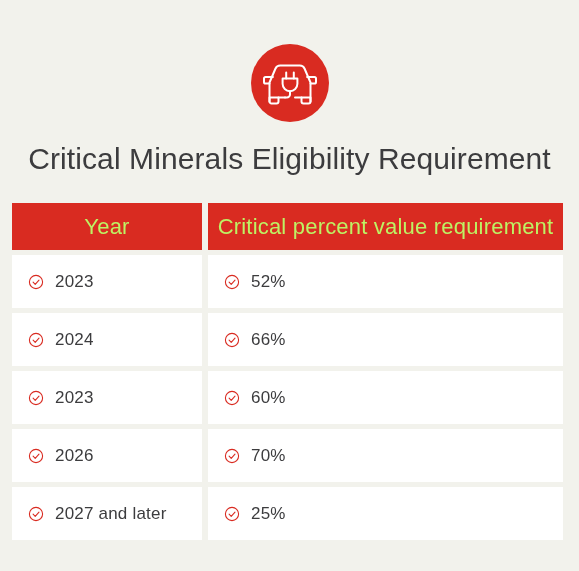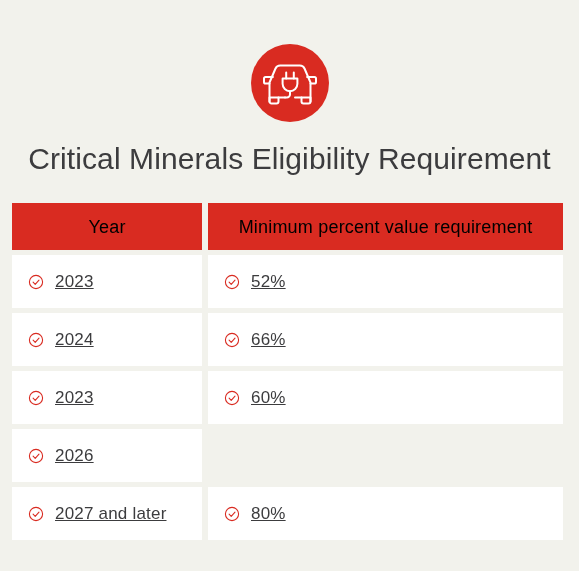--- a/index.html
+++ b/index.html
@@ -75,43 +75,42 @@
 
   
   .head .cell {
     background: #d92b21;
     height: 47px;
     display: flex;
     align-items: center;
     justify-content: center;
   }
   .head .cell span {
-    color: #000000;
-    font-size: 18px;
+    color: #bef264;
+    font-size: 22px;
     font-weight: 400;
     letter-spacing: 0.2px;
     line-height: 1;
   }
 
   
   .body-row { margin-bottom: 5px; }
   .body-row .cell {
     background: #ffffff;
     height: 53px;
     display: flex;
     align-items: center;
     padding-left: 16px;
   }
   .body-row .cell .label {
     font-size: 17px;
     color: #3c3c3e;
     letter-spacing: 0.2px;
     line-height: 1;
     margin-left: 11px;
-    text-decoration: underline;
   }
 
   .check-icon {
     flex: 0 0 auto;
     width: 16px;
     height: 16px;
     display: block;
   }
 </style>
 </head>
@@ -150,21 +149,21 @@
 
   <h1 class="title">Critical Minerals Eligibility Requirement</h1>
 
   <div class="table">
 
     <div class="trow head">
       <div class="cell col-year">
         <span>Year</span>
       </div>
       <div class="cell col-value">
-        <span>Minimum percent value requirement</span>
+        <span>Critical percent value requirement</span>
       </div>
     </div>
 
     <div class="trow body-row">
       <div class="cell col-year">
         <svg class="check-icon" viewBox="0 0 16 16" aria-hidden="true">
           <circle cx="8" cy="8" r="6.6" fill="none" stroke="#d92b21" stroke-width="1.1"></circle>
           <path d="M5.1 8.2l2.1 2.1 3.8-4.1" fill="none" stroke="#d92b21" stroke-width="1.1" stroke-linecap="round" stroke-linejoin="round"></path>
         </svg>
         <span class="label">2023</span>
@@ -213,33 +212,40 @@
     </div>
 
     <div class="trow body-row">
       <div class="cell col-year">
         <svg class="check-icon" viewBox="0 0 16 16" aria-hidden="true">
           <circle cx="8" cy="8" r="6.6" fill="none" stroke="#d92b21" stroke-width="1.1"></circle>
           <path d="M5.1 8.2l2.1 2.1 3.8-4.1" fill="none" stroke="#d92b21" stroke-width="1.1" stroke-linecap="round" stroke-linejoin="round"></path>
         </svg>
         <span class="label">2026</span>
       </div>
+      <div class="cell col-value">
+        <svg class="check-icon" viewBox="0 0 16 16" aria-hidden="true">
+          <circle cx="8" cy="8" r="6.6" fill="none" stroke="#d92b21" stroke-width="1.1"></circle>
+          <path d="M5.1 8.2l2.1 2.1 3.8-4.1" fill="none" stroke="#d92b21" stroke-width="1.1" stroke-linecap="round" stroke-linejoin="round"></path>
+        </svg>
+        <span class="label">70%</span>
+      </div>
     </div>
 
     <div class="trow body-row">
       <div class="cell col-year">
         <svg class="check-icon" viewBox="0 0 16 16" aria-hidden="true">
           <circle cx="8" cy="8" r="6.6" fill="none" stroke="#d92b21" stroke-width="1.1"></circle>
           <path d="M5.1 8.2l2.1 2.1 3.8-4.1" fill="none" stroke="#d92b21" stroke-width="1.1" stroke-linecap="round" stroke-linejoin="round"></path>
         </svg>
         <span class="label">2027 and later</span>
       </div>
       <div class="cell col-value">
         <svg class="check-icon" viewBox="0 0 16 16" aria-hidden="true">
           <circle cx="8" cy="8" r="6.6" fill="none" stroke="#d92b21" stroke-width="1.1"></circle>
           <path d="M5.1 8.2l2.1 2.1 3.8-4.1" fill="none" stroke="#d92b21" stroke-width="1.1" stroke-linecap="round" stroke-linejoin="round"></path>
         </svg>
-        <span class="label">80%</span>
+        <span class="label">25%</span>
       </div>
     </div>
 
   </div>
 </div>
 
 </body></html>

